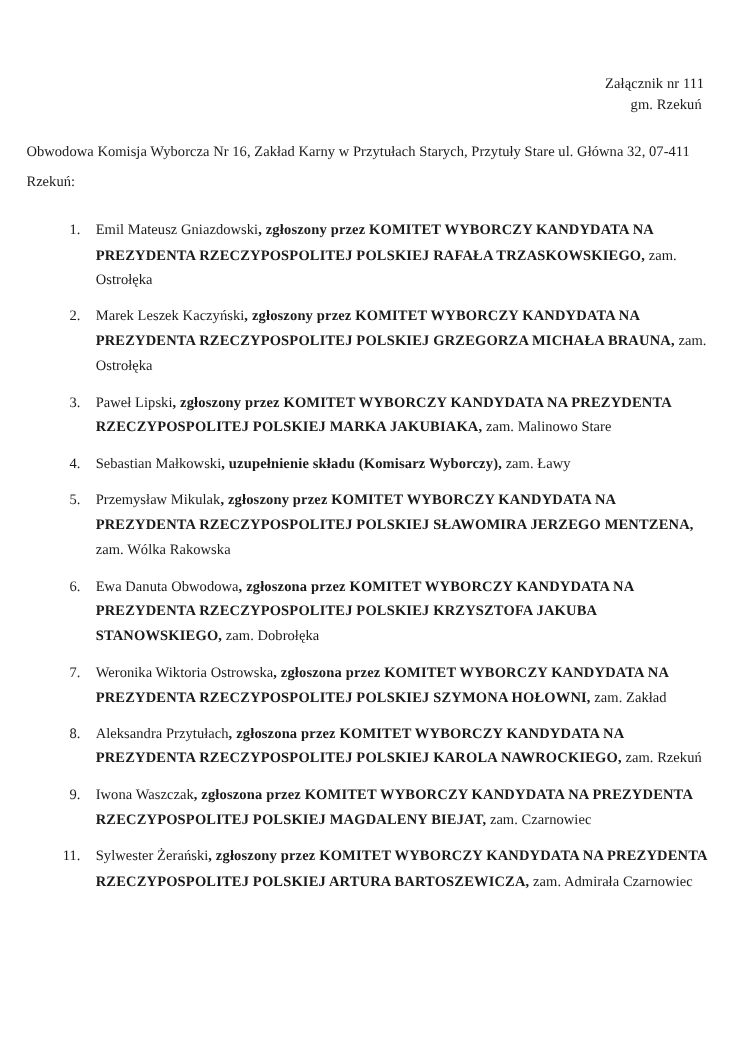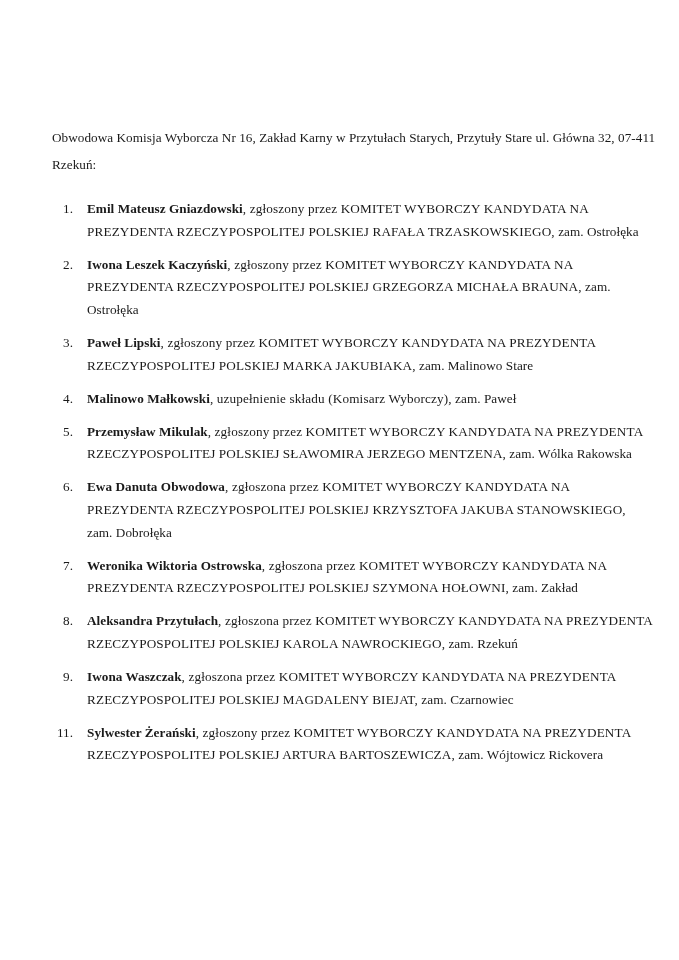--- a/index.html
+++ b/index.html
@@ -33,21 +33,21 @@
     white-space: nowrap;
   }
   .doc-header .line2 {
     padding-right: 2px;
   }
 
   
   .intro {
     position: absolute;
     top: 124px;
-    left: 52px;
+    left: 24px;
     width: 604px;
     font-size: 13.2px;
     line-height: 27px;
     text-align: left;
     letter-spacing: 0.05px;
   }
 
   
   .list {
     position: absolute;
@@ -69,45 +69,50 @@
   .item .num {
     position: absolute;
     left: 0;
     top: 0;
     width: 34px;
     text-align: right;
     font-size: 13.2px;
     font-weight: normal;
   }
   .item .name {
-    font-weight: bold;
+    font-weight: normal;
     letter-spacing: 0.05px;
   }
   .item .rest {
     letter-spacing: 0.05px;
   }
   
   .item .committee {
     letter-spacing: 0.15px;
+    font-weight: bold;
   }
 </style>
 </head>
 <body>
 
 <div class="page">
 
+  <div class="doc-header">
+    <div class="line line1">Załącznik nr 111</div>
+    <div class="line line2">gm. Rzekuń</div>
+  </div>
 
   <div class="intro">Obwodowa Komisja Wyborcza Nr 16, Zakład Karny w Przytułach Starych, Przytuły Stare ul. Główna 32, 07-411 Rzekuń:</div>
 
   <ol class="list">
       <li class="item"><span class="num">1.</span><span class="name">Emil Mateusz Gniazdowski</span><span class="rest committee">, zgłoszony przez KOMITET WYBORCZY KANDYDATA NA PREZYDENTA RZECZYPOSPOLITEJ POLSKIEJ RAFAŁA TRZASKOWSKIEGO,</span><span class="rest"> zam. Ostrołęka</span></li>
-      <li class="item"><span class="num">2.</span><span class="name">Iwona Leszek Kaczyński</span><span class="rest committee">, zgłoszony przez KOMITET WYBORCZY KANDYDATA NA PREZYDENTA RZECZYPOSPOLITEJ POLSKIEJ GRZEGORZA MICHAŁA BRAUNA,</span><span class="rest"> zam. Ostrołęka</span></li>
+      <li class="item"><span class="num">2.</span><span class="name">Marek Leszek Kaczyński</span><span class="rest committee">, zgłoszony przez KOMITET WYBORCZY KANDYDATA NA PREZYDENTA RZECZYPOSPOLITEJ POLSKIEJ GRZEGORZA MICHAŁA BRAUNA,</span><span class="rest"> zam. Ostrołęka</span></li>
       <li class="item"><span class="num">3.</span><span class="name">Paweł Lipski</span><span class="rest committee">, zgłoszony przez KOMITET WYBORCZY KANDYDATA NA PREZYDENTA RZECZYPOSPOLITEJ POLSKIEJ MARKA JAKUBIAKA,</span><span class="rest"> zam. Malinowo Stare</span></li>
-      <li class="item"><span class="num">4.</span><span class="name">Malinowo Małkowski</span><span class="rest committee">, uzupełnienie składu (Komisarz Wyborczy),</span><span class="rest"> zam. Paweł</span></li>
+      <li class="item"><span class="num">4.</span><span class="name">Sebastian Małkowski</span><span class="rest committee">, uzupełnienie składu (Komisarz Wyborczy),</span><span class="rest"> zam. Ławy</span></li>
       <li class="item"><span class="num">5.</span><span class="name">Przemysław Mikulak</span><span class="rest committee">, zgłoszony przez KOMITET WYBORCZY KANDYDATA NA PREZYDENTA RZECZYPOSPOLITEJ POLSKIEJ SŁAWOMIRA JERZEGO MENTZENA,</span><span class="rest"> zam. Wólka Rakowska</span></li>
       <li class="item"><span class="num">6.</span><span class="name">Ewa Danuta Obwodowa</span><span class="rest committee">, zgłoszona przez KOMITET WYBORCZY KANDYDATA NA PREZYDENTA RZECZYPOSPOLITEJ POLSKIEJ KRZYSZTOFA JAKUBA STANOWSKIEGO,</span><span class="rest"> zam. Dobrołęka</span></li>
       <li class="item"><span class="num">7.</span><span class="name">Weronika Wiktoria Ostrowska</span><span class="rest committee">, zgłoszona przez KOMITET WYBORCZY KANDYDATA NA PREZYDENTA RZECZYPOSPOLITEJ POLSKIEJ SZYMONA HOŁOWNI,</span><span class="rest"> zam. Zakład</span></li>
       <li class="item"><span class="num">8.</span><span class="name">Aleksandra Przytułach</span><span class="rest committee">, zgłoszona przez KOMITET WYBORCZY KANDYDATA NA PREZYDENTA RZECZYPOSPOLITEJ POLSKIEJ KAROLA NAWROCKIEGO,</span><span class="rest"> zam. Rzekuń</span></li>
       <li class="item"><span class="num">9.</span><span class="name">Iwona Waszczak</span><span class="rest committee">, zgłoszona przez KOMITET WYBORCZY KANDYDATA NA PREZYDENTA RZECZYPOSPOLITEJ POLSKIEJ MAGDALENY BIEJAT,</span><span class="rest"> zam. Czarnowiec</span></li>
-      <li class="item"><span class="num">11.</span><span class="name">Sylwester Żerański</span><span class="rest committee">, zgłoszony przez KOMITET WYBORCZY KANDYDATA NA PREZYDENTA RZECZYPOSPOLITEJ POLSKIEJ ARTURA BARTOSZEWICZA,</span><span class="rest"> zam. Wójtowicz Rickovera</span></li>
+      <li class="item"><span class="num">11.</span><span class="name">Sylwester Żerański</span><span class="rest committee">, zgłoszony przez KOMITET WYBORCZY KANDYDATA NA PREZYDENTA RZECZYPOSPOLITEJ POLSKIEJ ARTURA BARTOSZEWICZA,</span><span class="rest"> zam. Admirała Czarnowiec</span></li>
     </ol>
 
 </div>
 
 </body></html>

